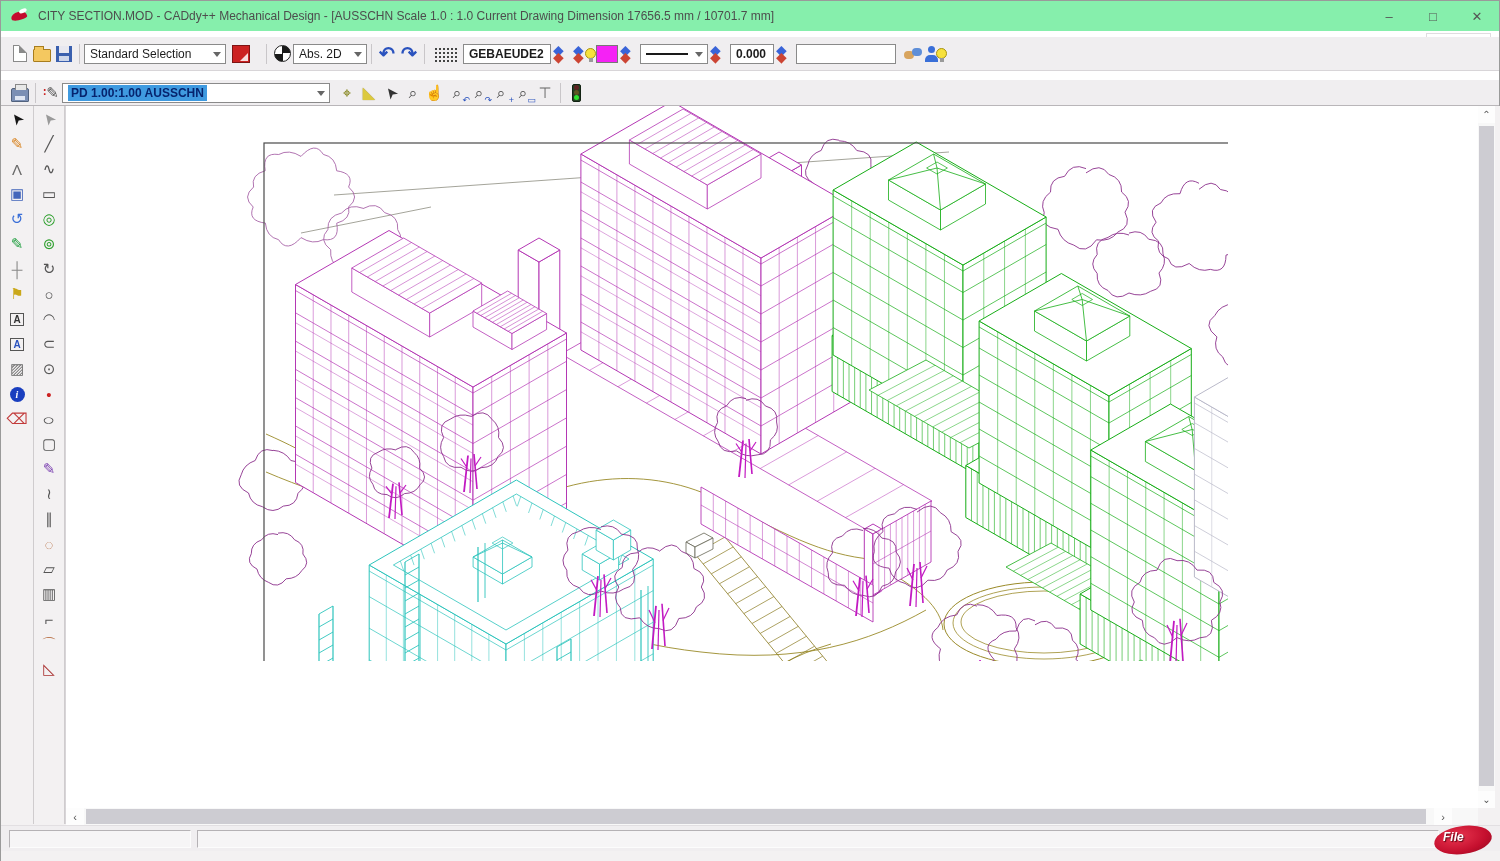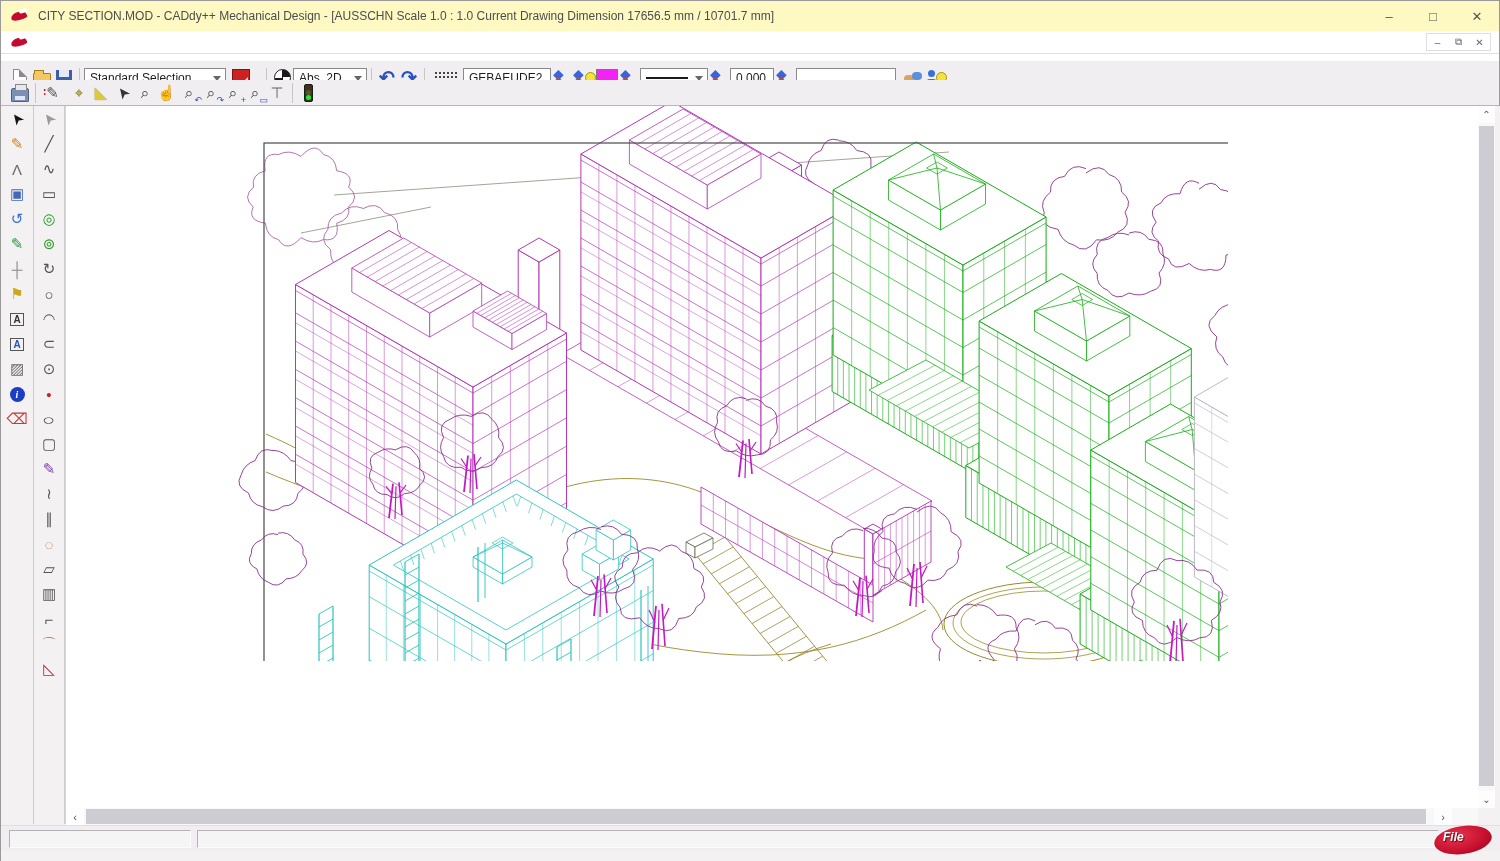--- a/index.html
+++ b/index.html
@@ -1,42 +1,42 @@
 <!DOCTYPE html>
 <html><head>
 <meta charset="utf-8">
 <style>
   * { margin:0; padding:0; box-sizing:border-box; }
   html,body { width:1500px; height:861px; background:#e8e6e8; font-family:"Liberation Sans",sans-serif; overflow:hidden; }
   .window { position:relative; width:1500px; height:861px; background:#ffffff; border:1px solid #9a9a9a; }
 
   
-  .titlebar { position:absolute; left:0; top:0; width:100%; height:30px; background:#fef9c3; display:flex; align-items:center; }
+  .titlebar { position:absolute; left:0; top:0; width:100%; height:30px; background:#86efac; display:flex; align-items:center; }
   .app-logo { width:17px; height:12px; margin-left:10px; position:relative; flex:0 0 auto; }
   .app-logo .swoosh { position:absolute; left:0; top:2px; width:16px; height:8px; background:#c40a2e; border-radius:60% 40% 50% 50%/70% 90% 30% 40%; transform:rotate(-14deg); }
   .app-logo .swoosh::after { content:""; position:absolute; left:9px; top:-2px; width:8px; height:4px; background:#fff; border-radius:50%; transform:rotate(-10deg); }
   .title-text { font-size:12px; color:#4d4d4d; margin-left:10px; white-space:nowrap; }
   .win-btns { margin-left:auto; display:flex; height:100%; }
   .win-btn { width:44px; height:100%; display:flex; align-items:center; justify-content:center; font-size:13px; color:#555; }
 
   
   .menubar { position:absolute; left:0; top:30px; width:100%; height:23px; background:#ffffff; border-bottom:1px solid #e3e0e3; display:flex; align-items:center; }
   .menu-item { font-size:12px; color:#3c3c3c; padding:3px 10px; }
   .mdi-btns { margin-left:auto; display:flex; align-items:center; margin-right:8px; border:1px solid #e0dde0; }
   .mdi-btn { width:21px; height:16px; display:flex; align-items:center; justify-content:center; font-size:10px; color:#666; }
 
   
   .tb { position:absolute; left:0; width:100%; background:#f0eef0; display:flex; align-items:center; border-bottom:1px solid #d8d5d8; }
-  .tb1 { top:60px; height:34px; }
+  .tb1 { top:36px; height:34px; }
   .tb2 { top:79px; height:26px; border-bottom:1px solid #b9b6b9; }
   .sep { width:1px; height:20px; background:#c9c6c9; margin:0 4px; flex:0 0 auto; }
   .tbtn { height:22px; min-width:22px; display:flex; align-items:center; justify-content:center; flex:0 0 auto; position:relative; }
   .combo { height:20px; background:#fff; border:1px solid #8a8a8a; display:flex; align-items:center; font-size:12px; color:#1c1c1c; padding-left:5px; position:relative; flex:0 0 auto; }
   .combo .dd { position:absolute; right:4px; top:7px; width:0; height:0; border-left:4px solid transparent; border-right:4px solid transparent; border-top:5px solid #666; }
-  .field { height:20px; background:#fff; border:1px solid #8a8a8a; font-size:12px; color:#1c1c1c; display:flex; align-items:center; padding-left:5px; flex:0 0 auto; }
+  .field { height:20px; background:#fff; border:1px solid #8a8a8a; font-size:12px; color:#1c1c1c; display:flex; align-items:center; padding-left:5px; flex:0 0 auto;font-weight:bold; }
   .sel-text { background:#3f9ae0; color:#06246e; padding:1px 3px; font-weight:bold; font-size:12px; }
 
   
   .ic-new { width:14px; height:17px; background:#fff; border:1px solid #8a8a8a; position:relative; }
   .ic-new::after { content:""; position:absolute; right:-1px; top:-1px; border:4px solid #f0eef0; border-left-color:#8a8a8a; border-bottom-color:#8a8a8a; }
   .ic-open { width:18px; height:13px; background:#f4c860; border:1px solid #a87d1e; border-radius:1px; position:relative; margin-top:3px; }
   .ic-open::before { content:""; position:absolute; left:0; top:-4px; width:8px; height:3px; background:#f4c860; border:1px solid #a87d1e; border-bottom:none; }
   .ic-save { width:16px; height:16px; background:#3a5fae; position:relative; }
   .ic-save::before { content:""; position:absolute; left:3px; top:0; width:10px; height:7px; background:#e8e8f0; }
   .ic-save::after { content:""; position:absolute; left:3px; bottom:1px; width:10px; height:5px; background:#cdd6ea; }
@@ -228,20 +228,24 @@
 
   <div class="tb tb2">
     <div class="tbtn" style="margin-left:8px">
         <span class="ic-print"></span>
       </div>
     <div class="sep"></div>
     <div class="tbtn">
         <span style="color:#cc2222;font-size:11px;font-weight:bold">∶</span>
         <span class="glyph" style="color:#555">✎</span>
       </div>
+    <div class="combo" style="width:268px">
+      <span class="sel-text">PD 1.00:1.00 AUSSCHN</span>
+        <span class="dd"></span>
+    </div>
     <div id="zoom-tools" style="display:flex;align-items:center;margin-left:6px;">
         <div class="tbtn">
           <span class="glyph" style="color: rgb(119, 119, 0);">⌖</span>
         </div>
         <div class="tbtn">
           <span class="ic-setsq" style="color: rgb(220, 201, 62);">◣</span>
         </div>
         <div class="tbtn">
           <span class="glyph rot-arrow" style="color: rgb(51, 51, 51);">➤</span>
         </div>

